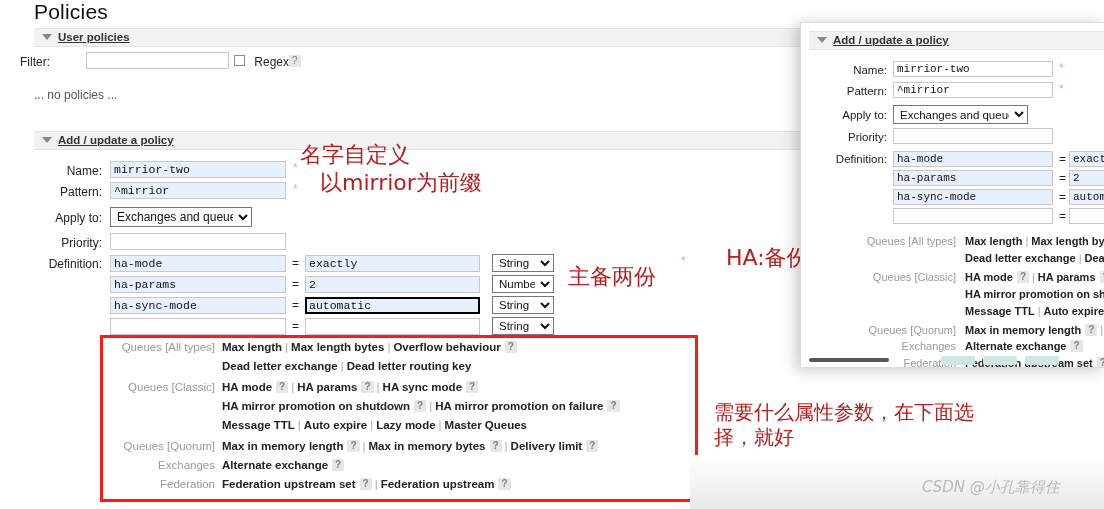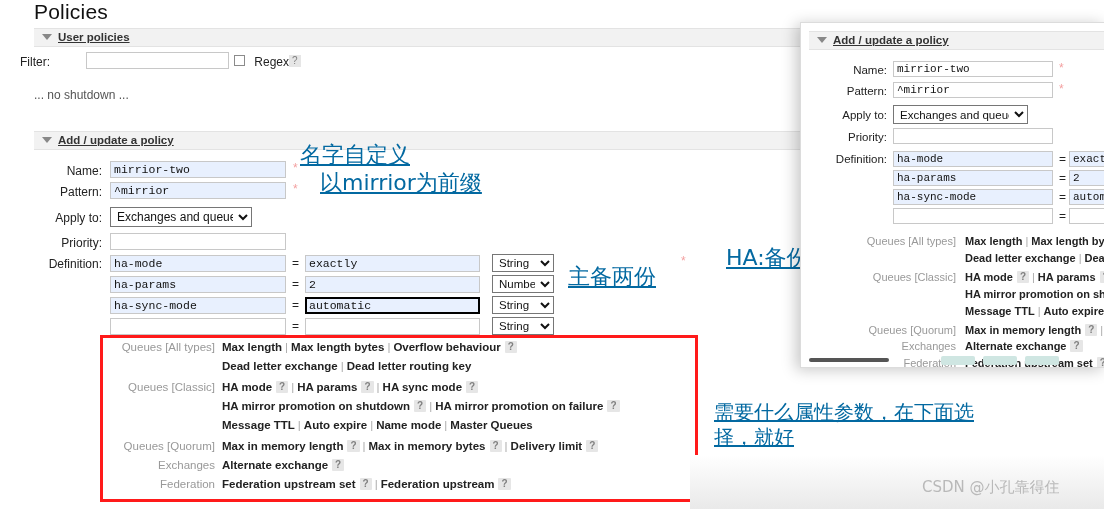--- a/index.html
+++ b/index.html
@@ -58,22 +58,22 @@
 
   
   .ref{position:absolute;font-size:11.5px;}
   .ref .cat{position:absolute;color:#999;text-align:right;white-space:nowrap;}
   .ref .vals{position:absolute;color:#222;font-weight:bold;white-space:nowrap;}
   .ref .vals .sep{color:#aaa;font-weight:normal;padding:0 3px;}
 
   .redbox{position:absolute;border:3px solid #ff1a1a;box-sizing:border-box;}
 
   
-  .anno{position:absolute;color:#0369a1;font-size:22px;line-height:26px;
-        font-family:"DejaVu Sans","Liberation Sans",sans-serif;white-space:pre;text-decoration:underline;}
+  .anno{position:absolute;color:#b91c1c;font-size:22px;line-height:26px;
+        font-family:"DejaVu Sans","Liberation Sans",sans-serif;white-space:pre;}
   .anno.sm{font-size:20px;line-height:25px;}
 
   
   #panel{
     position:absolute;left:800px;top:22px;width:304px;height:344px;
     background:#fff;border:1px solid #dcdcdc;
     box-shadow:-4px 2px 14px rgba(0,0,0,.22);
     overflow:hidden;
   }
   #panel .section-bar{left:8px;top:8px;width:296px;}
@@ -100,21 +100,21 @@
   <div class="section-bar" style="left:34px;top:28px;width:1040px;">
     <span class="tri"></span><span>User policies</span>
   </div>
 
   <div class="lbl" style="left:4px;top:55px;width:46px;">Filter:</div>
   <input class="txt" style="left: 86px; top: 52px; width: 143px;" value="" placeholder="">
   <div class="chk" style="left:234px;top:55px;"></div>
   <div class="lbl" style="left:247px;top:55px;width:42px;text-align:right;">Regex</div>
   <div class="qa" style="left:289px;top:55px;">?</div>
 
-  <div class="nopolicies" style="left:34px;top:88px;">... no shutdown ...</div>
+  <div class="nopolicies" style="left:34px;top:88px;">... no policies ...</div>
 
   <div class="section-bar" style="left:34px;top:131px;width:1040px;">
     <span class="tri"></span><span>Add / update a policy</span>
   </div>
 
   <div class="lbl" style="left:30px;top:164px;width:72px;">Name:</div>
   <input class="txt filled" style="left: 110px; top: 161px; width: 176px;" value="mirrior-two">
   <div class="star" style="left:293px;top:161px;">*</div>
 
   <div class="lbl" style="left:30px;top:185px;width:72px;">Pattern:</div>
@@ -149,40 +149,40 @@
     </div>
   <div class="star" style="left:681px;top:254px;">*</div>
 
   <div class="ref" id="ref-table" style="left:0;top:0;">
       <div class="cat" style="left: 90px; top: 341px; width: 125px;">Queues [All types]</div>
       <div class="vals" style="left: 222px; top: 341px;"><span>Max length</span><span class="sep">|</span><span>Max length bytes</span><span class="sep">|</span><span>Overflow behaviour</span><span class="q" style="margin-left: 4px;">?</span></div>
       <div class="vals" style="left: 222px; top: 360px;"><span>Dead letter exchange</span><span class="sep">|</span><span>Dead letter routing key</span></div>
       <div class="cat" style="left: 90px; top: 381px; width: 125px;">Queues [Classic]</div>
       <div class="vals" style="left: 222px; top: 381px;"><span>HA mode</span><span class="q" style="margin-left: 4px;">?</span><span class="sep">|</span><span>HA params</span><span class="q" style="margin-left: 4px;">?</span><span class="sep">|</span><span>HA sync mode</span><span class="q" style="margin-left: 4px;">?</span></div>
       <div class="vals" style="left: 222px; top: 400px;"><span>HA mirror promotion on shutdown</span><span class="q" style="margin-left: 4px;">?</span><span class="sep">|</span><span>HA mirror promotion on failure</span><span class="q" style="margin-left: 4px;">?</span></div>
-      <div class="vals" style="left: 222px; top: 419px;"><span>Message TTL</span><span class="sep">|</span><span>Auto expire</span><span class="sep">|</span><span>Name mode</span><span class="sep">|</span><span>Master Queues</span></div>
+      <div class="vals" style="left: 222px; top: 419px;"><span>Message TTL</span><span class="sep">|</span><span>Auto expire</span><span class="sep">|</span><span>Lazy mode</span><span class="sep">|</span><span>Master Queues</span></div>
       <div class="cat" style="left: 90px; top: 440px; width: 125px;">Queues [Quorum]</div>
       <div class="vals" style="left: 222px; top: 440px;"><span>Max in memory length</span><span class="q" style="margin-left: 4px;">?</span><span class="sep">|</span><span>Max in memory bytes</span><span class="q" style="margin-left: 4px;">?</span><span class="sep">|</span><span>Delivery limit</span><span class="q" style="margin-left: 4px;">?</span></div>
       <div class="cat" style="left: 90px; top: 459px; width: 125px;">Exchanges</div>
       <div class="vals" style="left: 222px; top: 459px;"><span>Alternate exchange</span><span class="q" style="margin-left: 4px;">?</span></div>
       <div class="cat" style="left: 90px; top: 478px; width: 125px;">Federation</div>
       <div class="vals" style="left: 222px; top: 478px;"><span>Federation upstream set</span><span class="q" style="margin-left: 4px;">?</span><span class="sep">|</span><span>Federation upstream</span><span class="q" style="margin-left: 4px;">?</span></div>
     </div>
 
   <div class="redbox" style="left:100px;top:335px;width:598px;height:167px;"></div>
 
   <div class="anno" style="left:300px;top:142px;">名字自定义</div>
   <div class="anno" style="left:320px;top:170px;">以mirrior为前缀</div>
   <div class="anno" style="left:568px;top:264px;">主备两份</div>
   <div class="anno" style="left:726px;top:245px;">HA:备份或抗压</div>
   <div class="anno sm" style="left:714px;top:400px;">需要什么属性参数，在下面选
 择，就好</div>
 
   <div class="shadestrip"></div>
-  <div class="watermark" style="left:922px;top:478px;">CSDN @小孔靠得住</div>
+  <div class="watermark" style="left:922px;top:478px;font-style:italic;">CSDN @小孔靠得住</div>
 </div>
 
 <div id="panel">
   <div class="section-bar">
     <span class="tri"></span><span>Add / update a policy</span>
   </div>
 
   <div class="lbl" style="left:8px;top:41px;width:78px;">Name:</div>
   <input class="txt" style="left: 92px; top: 38px; width: 160px;" value="mirrior-two">
   <div class="star" style="left:258px;top:38px;">*</div>

